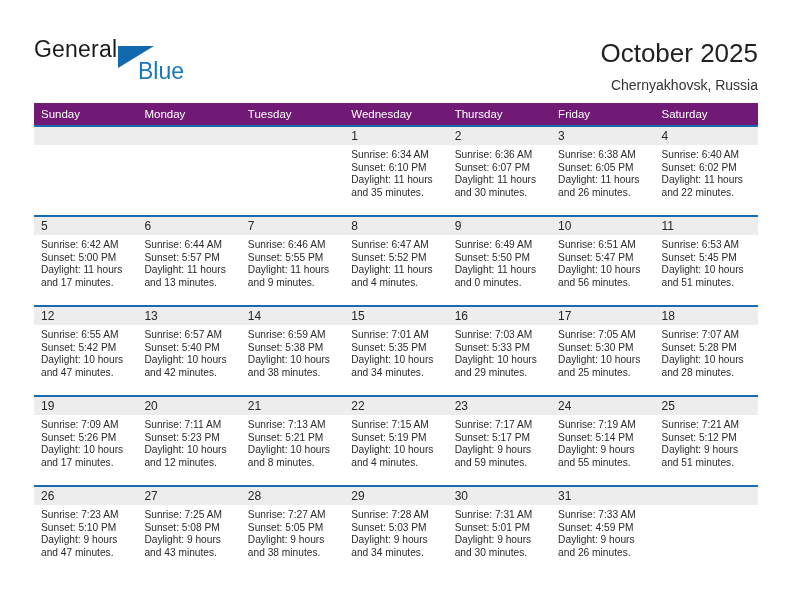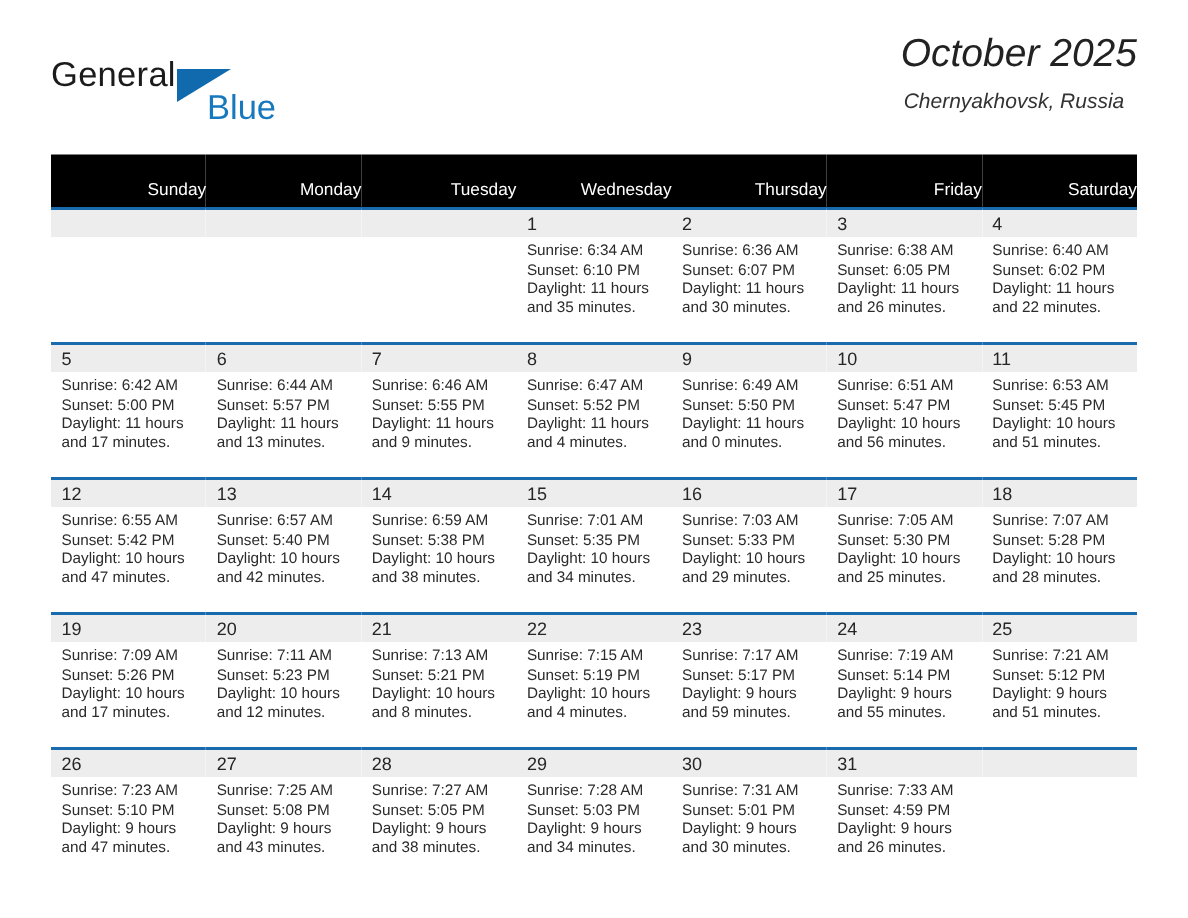--- a/index.html
+++ b/index.html
@@ -59,23 +59,22 @@
     top: 10px;
     width: 0;
     height: 0;
     border-left: 36px solid #1169ae;
     border-bottom: 22px solid transparent;
   }
 
   .title-block {
     position: absolute;
     right: 34px;
-    top: 19px;
-    text-align: left;
-    font-style: italic;
+    top: 37px;
+    text-align: right;
   }
   .cal-title {
     font-size: 26px;
     color: #222222;
     line-height: 32px;
     font-weight: normal;
     margin: 0;
     white-space: nowrap;
   }
   .cal-subtitle {
@@ -89,26 +88,26 @@
   
   .calendar {
     position: absolute;
     left: 34px;
     top: 103px;
     width: 724px;
     border-collapse: collapse;
     table-layout: fixed;
   }
   .calendar th {
-    background: #000000;
+    background: #701a75;
     color: #ffffff;
     font-size: 11.5px;
     font-weight: normal;
-    text-align: right;
-    padding: 18px 0 5px 7px;
+    text-align: left;
+    padding: 5px 0 5px 7px;
     height: 12px;
     border: none;
   }
   .calendar tbody tr {
     border-top: 2px solid #1a6aae;
   }
   .calendar td {
     vertical-align: top;
     padding: 0;
     border: none;

